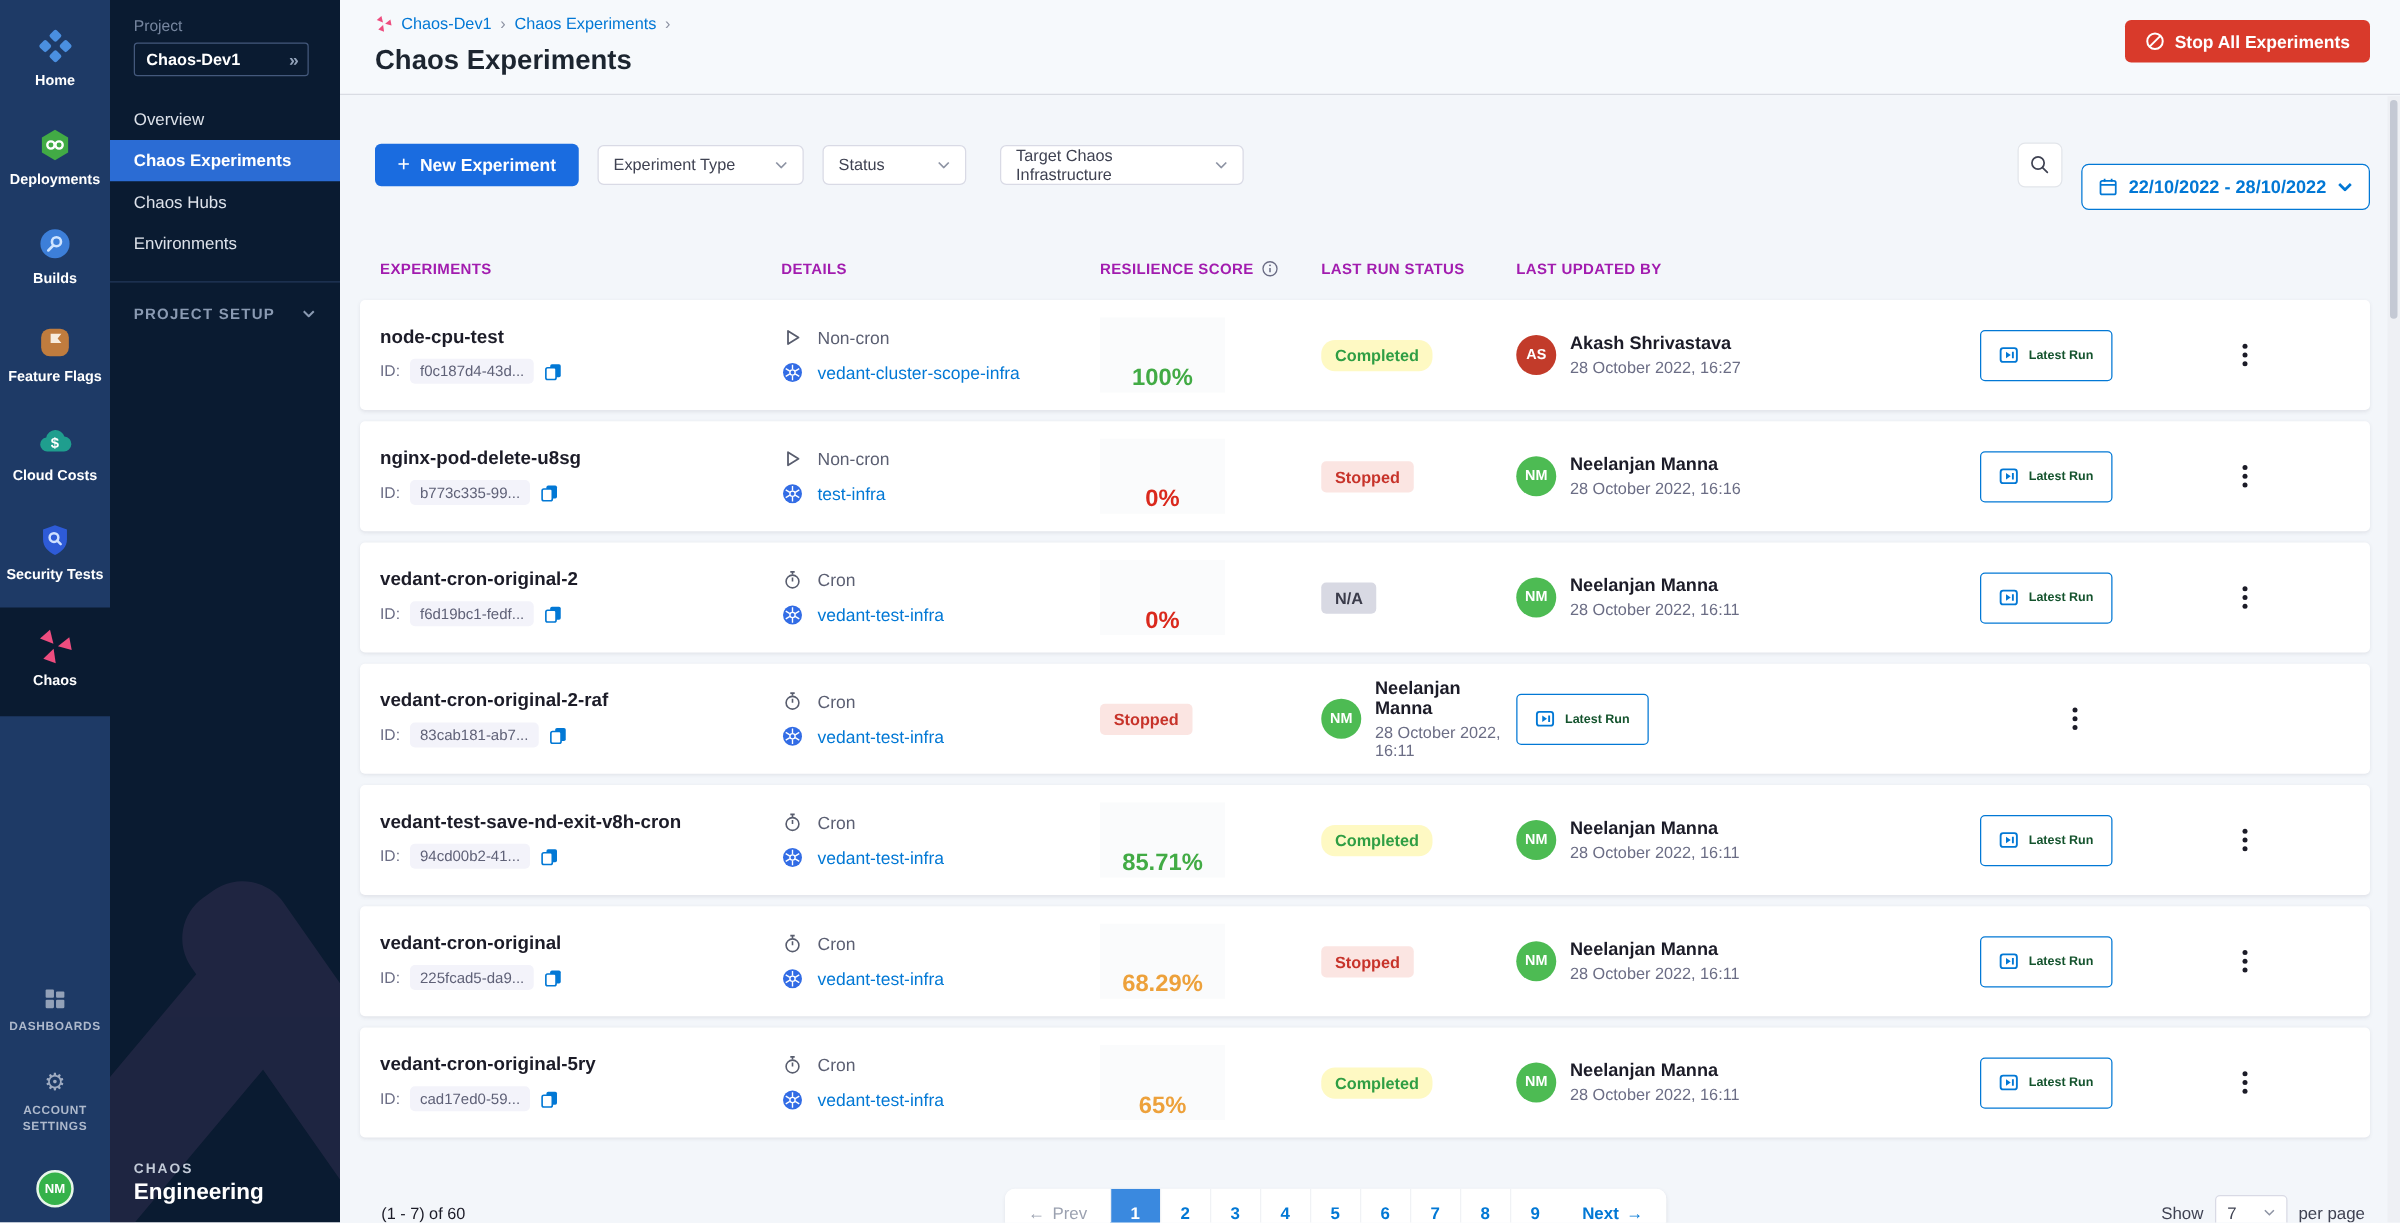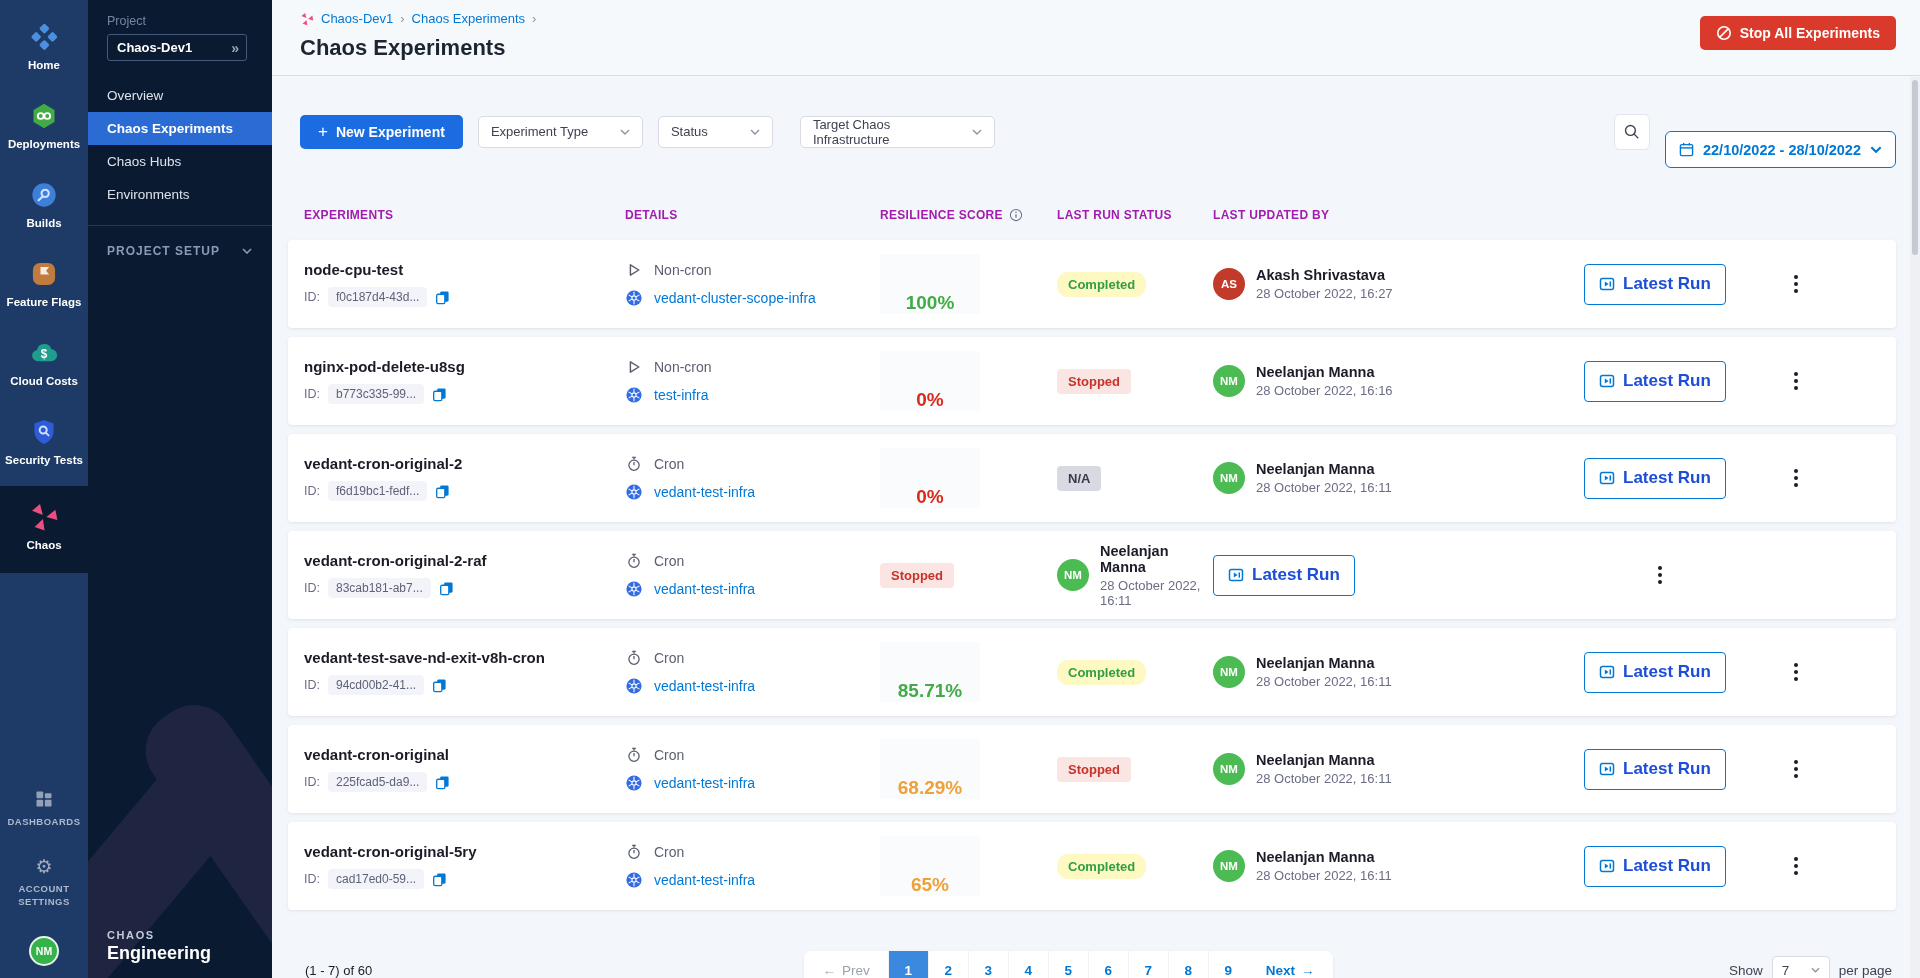--- a/index.html
+++ b/index.html
@@ -76,21 +76,21 @@
   .score-box { width:100px; height:60px; background:#fafbfc; display:flex; align-items:flex-end; justify-content:center; }
   .score { font-size:19px; font-weight:700; }
   .pill { display:inline-block; padding:5px 11px; border-radius:4px; font-size:13px; font-weight:700; }
   .st-completed { background:#fef9c3; color:#2f9e44;border-radius:11px; }
   .st-stopped { background:#fbe5e2; color:#c7332a; }
   .st-na { background:#d8d9e3; color:#3a3b4a; }
   .c-user { display:flex; align-items:center; gap:11px; }
   .avatar { width:32px; height:32px; border-radius:50%; color:#fff; font-size:11.5px; font-weight:700; display:flex; align-items:center; justify-content:center; flex:none; }
   .u-name { font-size:14.5px; font-weight:700; color:#1c1c28; margin-bottom:3px; }
   .u-date { font-size:13px; color:#6b6d85; }
-  .run-btn { height:41px; background:#fff; border:1px solid #0278d5; border-radius:4px; color:#1d4ed8; font-family:inherit; font-size:17px; font-weight:700; display:flex; align-items:center; gap:8px; padding:0 14px; cursor:pointer; justify-self:start; }
+  .run-btn { height:41px; background:#fff; border:1px solid #0278d5; border-radius:4px; color:#14532d; font-family:inherit; font-size:10px; font-weight:700; display:flex; align-items:center; gap:8px; padding:0 14px; cursor:pointer; justify-self:start; }
   .kebab { justify-self:center; width:26px; height:30px; display:flex; align-items:flex-start; justify-content:center; padding-top:6px; cursor:pointer; }
   .kebab i { width:4px; height:4px; border-radius:50%; background:#1c1c28; box-shadow:0 7px 0 #1c1c28, 0 14px 0 #1c1c28; }
 
   
   .pagebar { margin-top:32px; padding:0 28px 0 33px; display:flex; align-items:center; flex:none; }
   .pg-summary { font-size:13px; color:#1c1c28; width:200px; }
   .pager-wrap { flex:1; display:flex; justify-content:center; }
   .pager { background:#fff; border-radius:8px; box-shadow:0 1px 3px rgba(96,97,112,.12); display:flex; align-items:stretch; overflow:hidden; height:38px; }
   .pg-nav { border:none; background:#fff; font-family:inherit; font-size:13.5px; display:flex; align-items:center; gap:6px; padding:0 18px; cursor:pointer; }
   .pg-nav.prev { color:#9ba1b0; }

